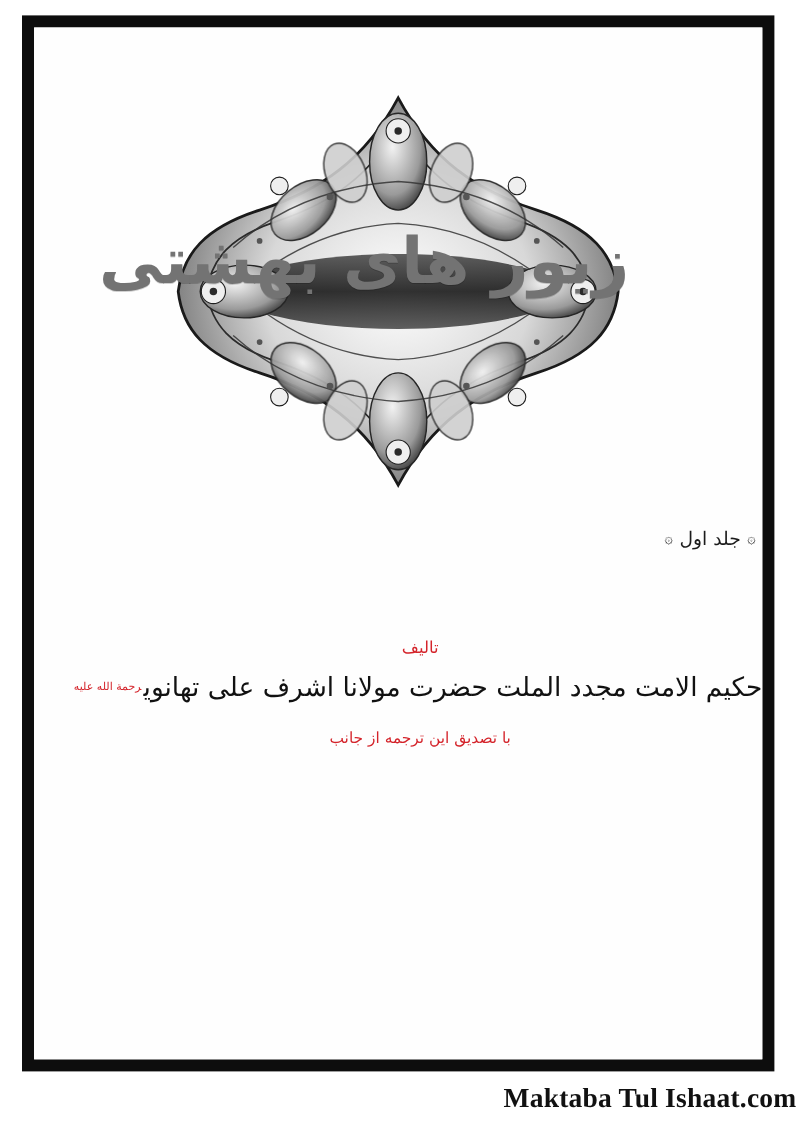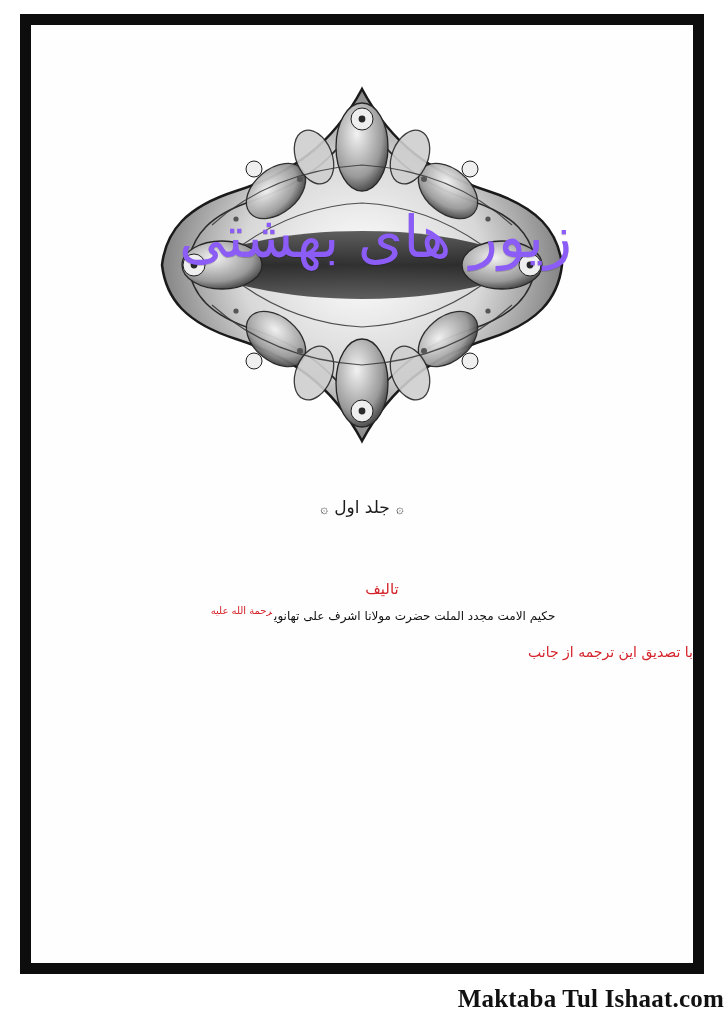--- a/index.html
+++ b/index.html
@@ -59,37 +59,38 @@
     height: 360px;
   }
 
   
   .title-urdu {
     position: absolute;
     left: 50%;
     top: 182px;
     transform: translateX(-50%);
     width: 420px;
-    color: #8b5cf6;
+    text-align: center;
+    color: #737373;
     font-family: "DejaVu Sans", sans-serif;
     font-size: 58px;
-    font-weight: normal;
+    font-weight: bold;
     line-height: 1.05;
     direction: rtl;
     text-shadow: 0 1px 0 rgba(0,0,0,0.18);
     white-space: nowrap;
   }
 
   
   .volume-line {
     position: absolute;
     left: 0;
-    top: 472px;
-    width: 100%;
-    text-align: center;
+    top: 455px;
+    width: 100%;
+    text-align: right;
     direction: rtl;
     font-family: "DejaVu Sans", sans-serif;
     font-size: 17px;
     color: #1b1b1b;
   }
   .volume-line .orn {
     color: #2b2b2b;
     font-size: 13px;
     padding: 0 6px;
     vertical-align: middle;
@@ -108,25 +109,24 @@
   .credit-row { margin: 0 0 4px 0; white-space: nowrap; padding-left: 40px; }
   .lbl-red {
     color: #d4232a;
     font-size: 15px;
     line-height: 1.6;
   }
   .lbl-red-sm {
     color: #d4232a;
     font-size: 14px;
     line-height: 1.6;
-    text-align: right;
   }
   .name-black {
     color: #111111;
-    font-size: 12px;
+    font-size: 24px;
     line-height: 1.7;
   }
   .name-black-sm {
     color: #111111;
     font-size: 16px;
     line-height: 1.7;
   }
   .sup-red {
     color: #d4232a;
     font-size: 10px;

